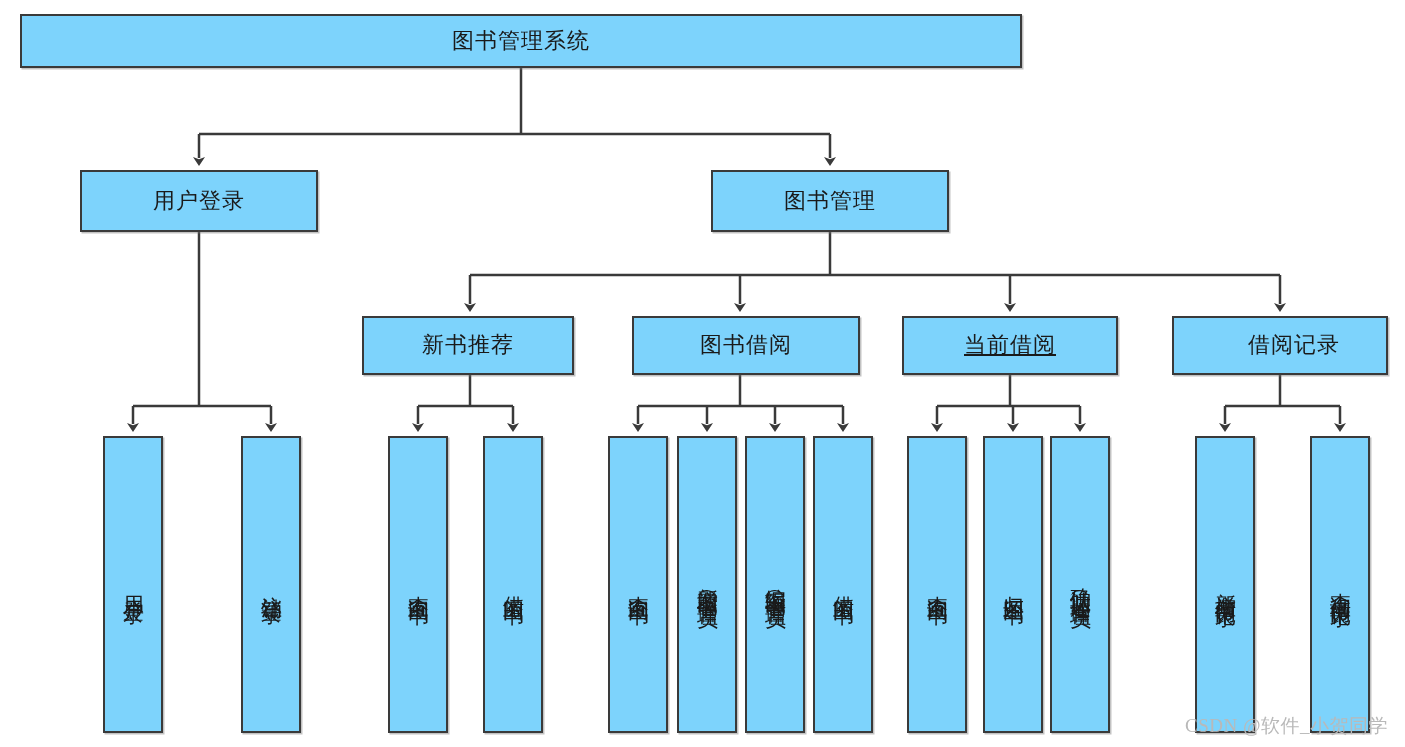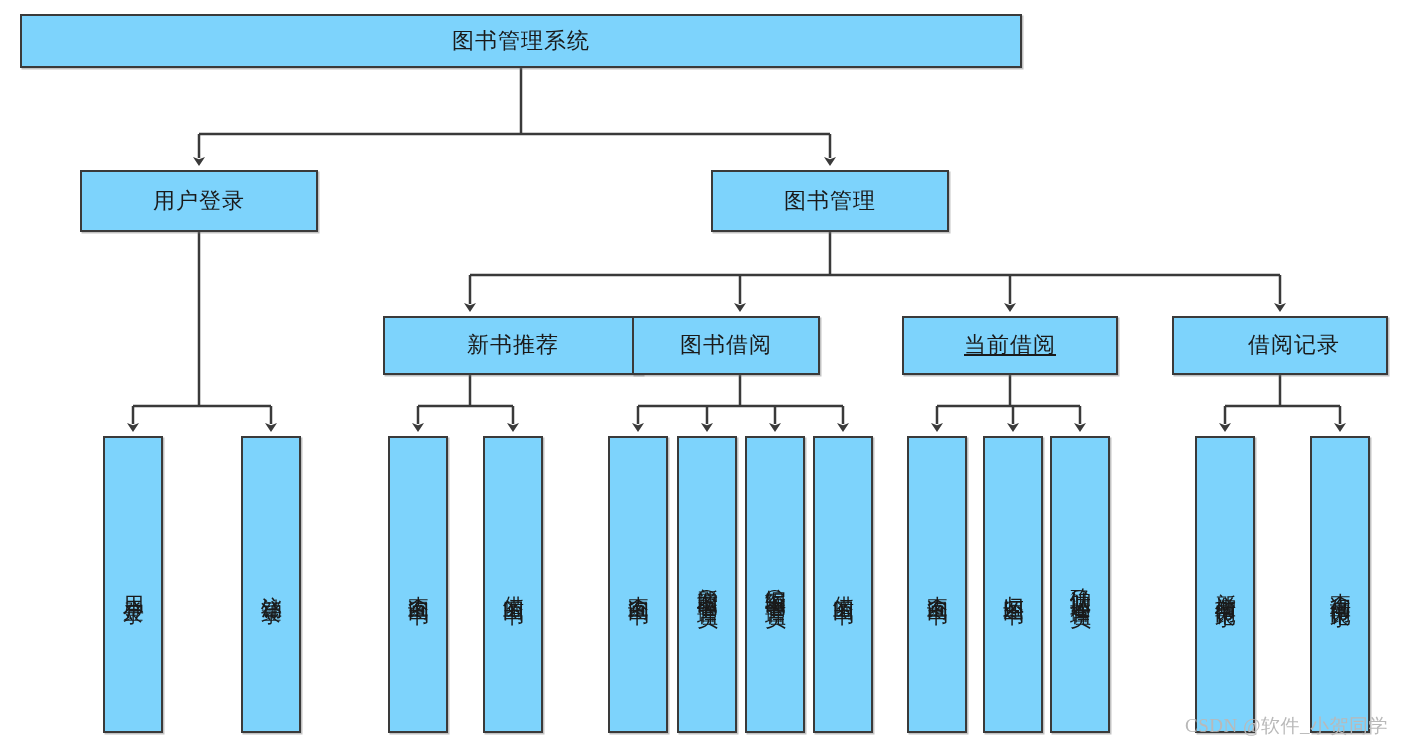--- a/index.html
+++ b/index.html
@@ -122,24 +122,24 @@
     <span>图书管理系统</span>
   </div>
 
   <div class="node h" style="left:80px; top:170px; width:238px; height:62px;">
     <span>用户登录</span>
   </div>
   <div class="node h" style="left:711px; top:170px; width:238px; height:62px;align-items:center;">
     <span>图书管理</span>
   </div>
 
-  <div class="node h" style="left:383px; top:316px; width:260px; height:59px;">
+  <div class="node h" style="left:362px; top:316px; width:212px; height:59px;">
     <span>新书推荐</span>
   </div>
-  <div class="node h" style="left:632px; top:316px; width:188px; height:59px;">
+  <div class="node h" style="left:632px; top:316px; width:228px; height:59px;">
     <span>图书借阅</span>
   </div>
   <div class="node h" style="left:902px; top:316px; width:216px; height:59px;text-decoration:underline;">
     <span>当前借阅</span>
   </div>
   <div class="node h" style="left:1172px; top:316px; width:216px; height:59px;padding-left:28px;">
     <span>借阅记录</span>
   </div>
 
   <div class="node v" style="left:103px; top:436px; width:60px; height:297px;">

